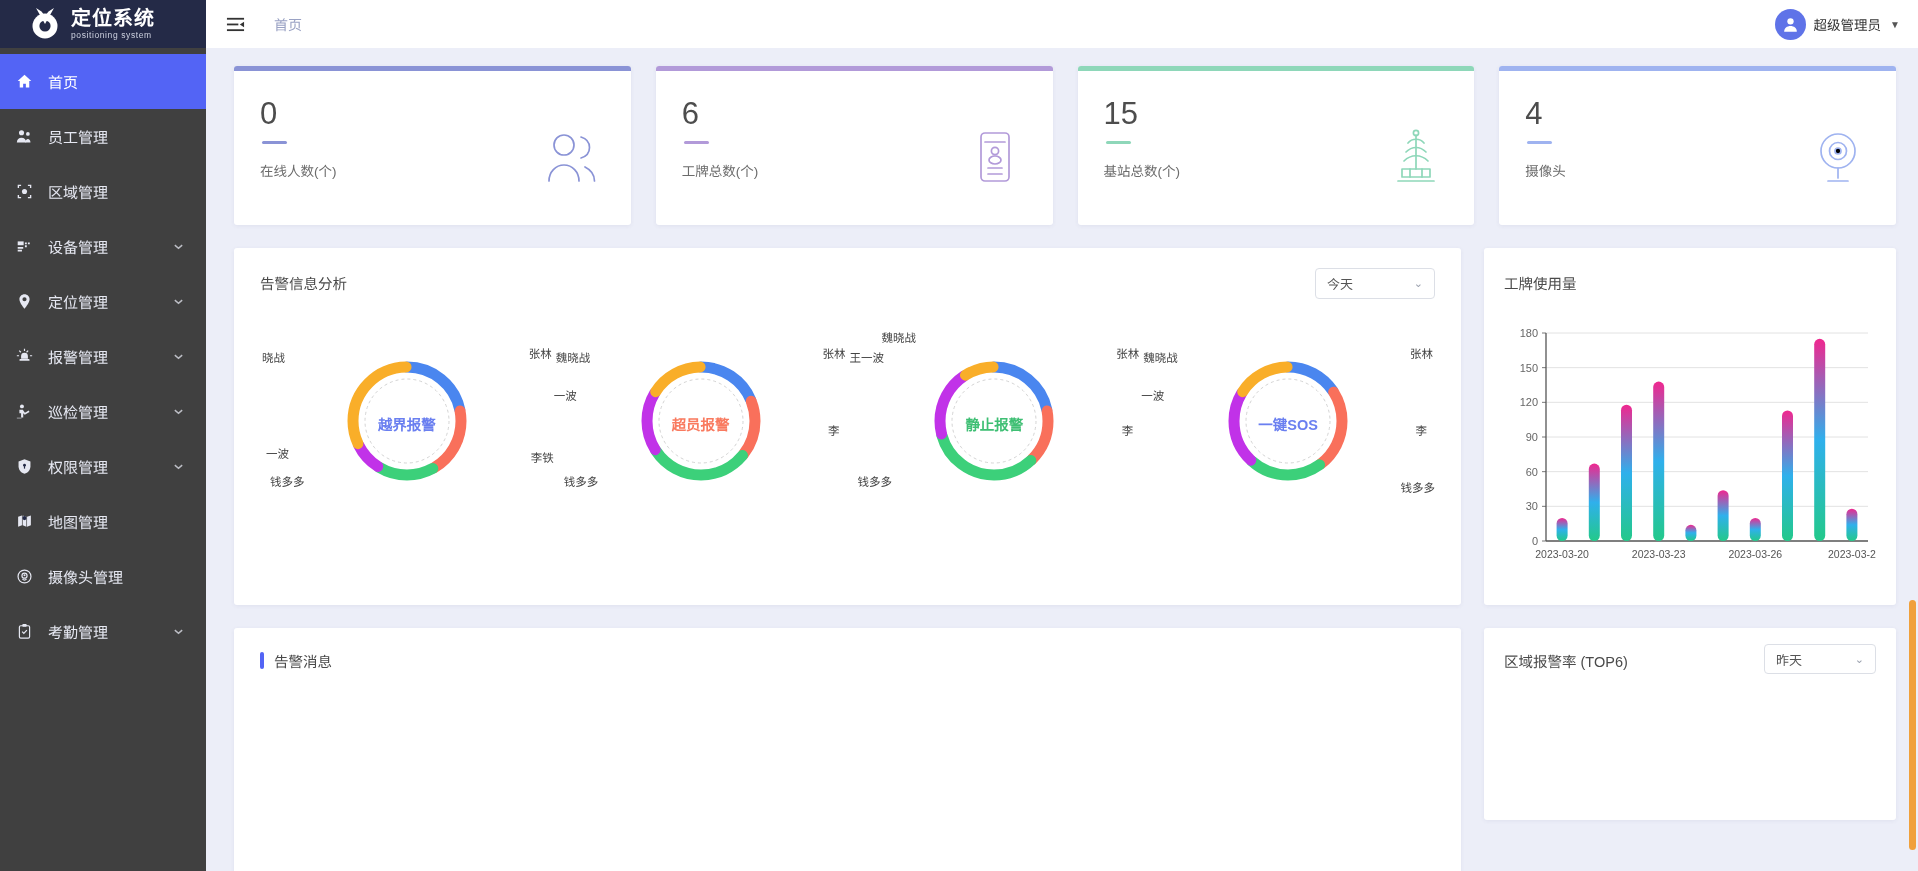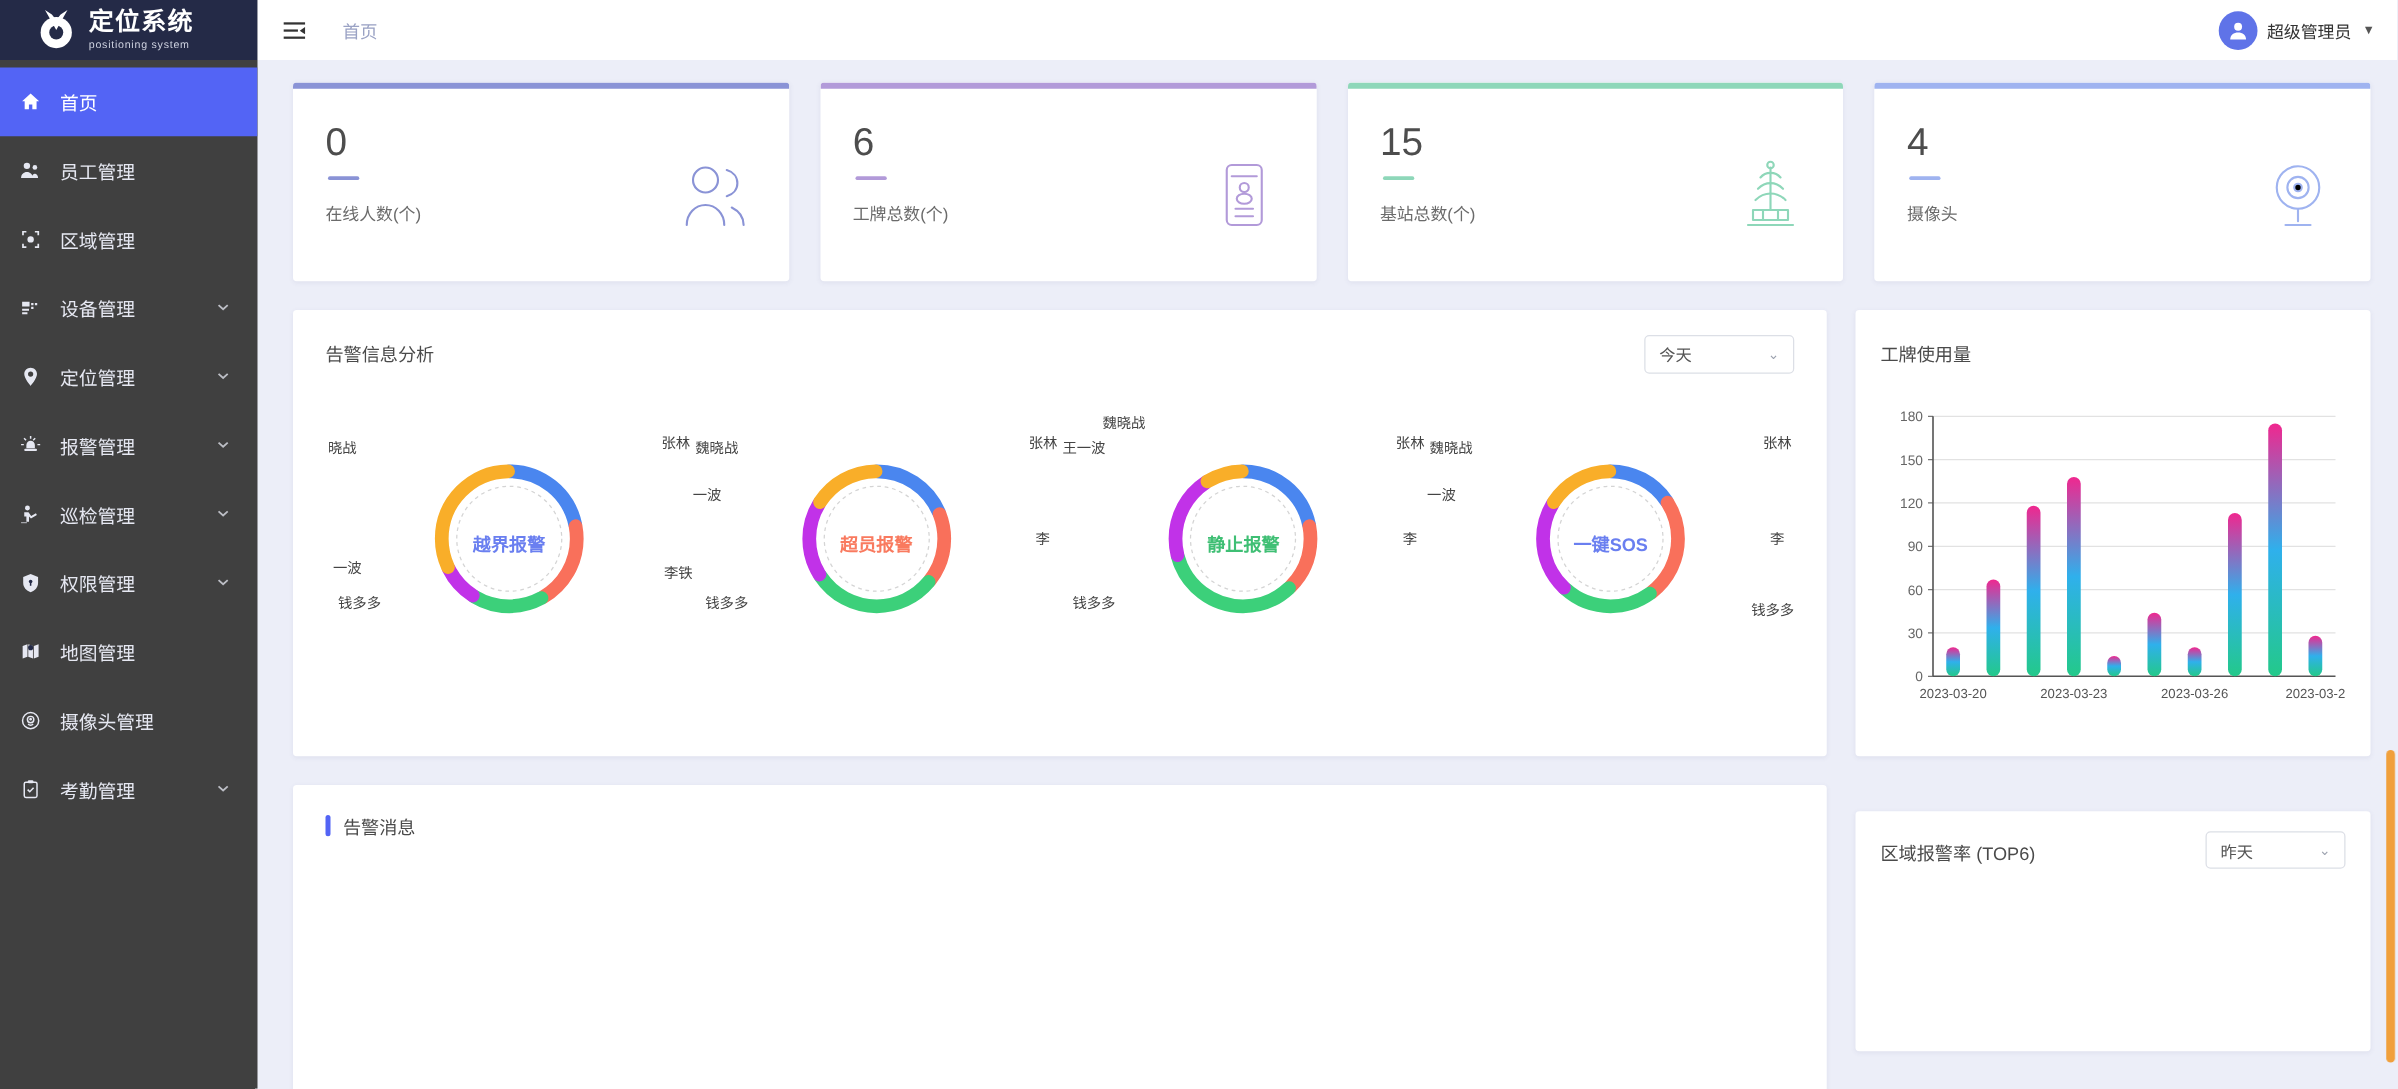--- a/index.html
+++ b/index.html
@@ -91,35 +91,35 @@
   .select {
     position: absolute; right: 26px; top: 20px;
     width: 120px; height: 31px; border: 1px solid #dcdfe6; border-radius: 4px;
     display: flex; align-items: center; padding: 0 11px;
     font-size: 13px; color: #555; background: #fff; cursor: pointer;
   }
   .select .chev { margin-left: auto; color: #9aa0ad; font-size: 11px; }
 
   .donuts { display: flex; margin-top: 34px; }
   .donut-wrap { flex: 1; position: relative; height: 230px; }
-  .donut { position: absolute; left: 50%; top: 38px; transform: translateX(-50%); }
+  .donut { position: absolute; left: 50%; top: 28px; transform: translateX(-50%); }
   .donut-center {
     position: absolute; left: 50%; top: 50%; transform: translate(-50%, -50%);
     font-size: 14.5px; font-weight: 700; white-space: nowrap; pointer-events: none;
   }
   .dlabel { position: absolute; font-size: 11.5px; color: #444; white-space: nowrap; }
 
   
   .chart-box { position: relative; margin-top: 26px; width: 100%; height: 255px; }
   .chart-box svg { display: block; }
 
   
   .row3 { display: flex; gap: 23px; margin-top: 23px; }
   .panel-msg { flex: 1 1 854px; height: 284px; padding: 22px 26px; }
-  .panel-top6 { width: 412px; flex: none; height: 192px; padding: 22px 20px; position: relative; margin-top: 21px; }
+  .panel-top6 { width: 412px; flex: none; height: 192px; padding: 22px 20px; position: relative; }
   .msg-head { display: flex; align-items: center; gap: 10px; }
   .msg-bar { width: 4px; height: 17px; background: #5364f5; border-radius: 2px; }
   .msg-title { font-size: 14.5px; color: #4a4a4a; }
   .top6-title { font-size: 14.5px; color: #4a4a4a; }
   .select-sm {
     position: absolute; right: 20px; top: 16px;
     width: 112px; height: 30px; border: 1px solid #dcdfe6; border-radius: 4px;
     display: flex; align-items: center; padding: 0 11px;
     font-size: 13px; color: #555; background: #fff; cursor: pointer;
   }

